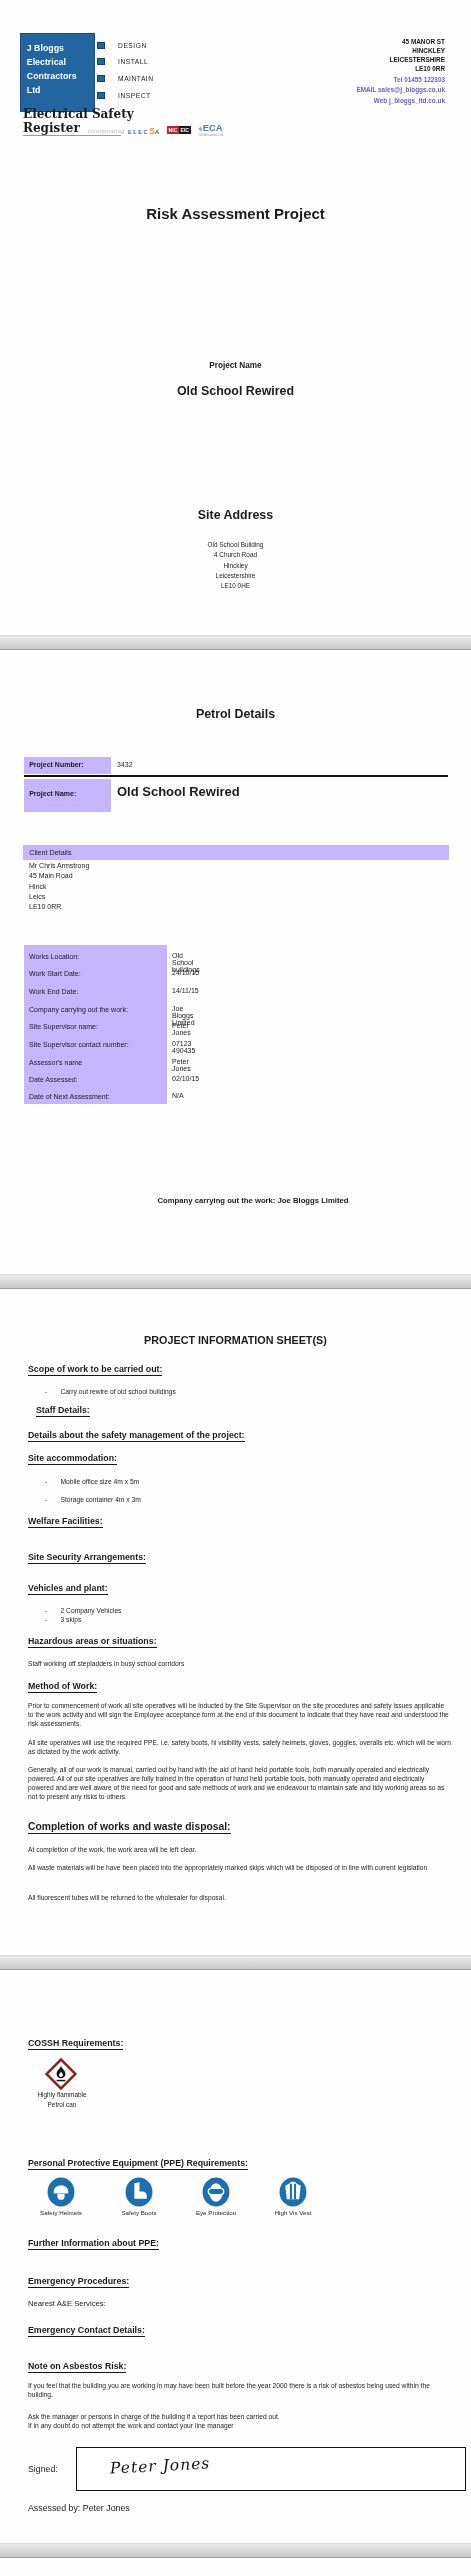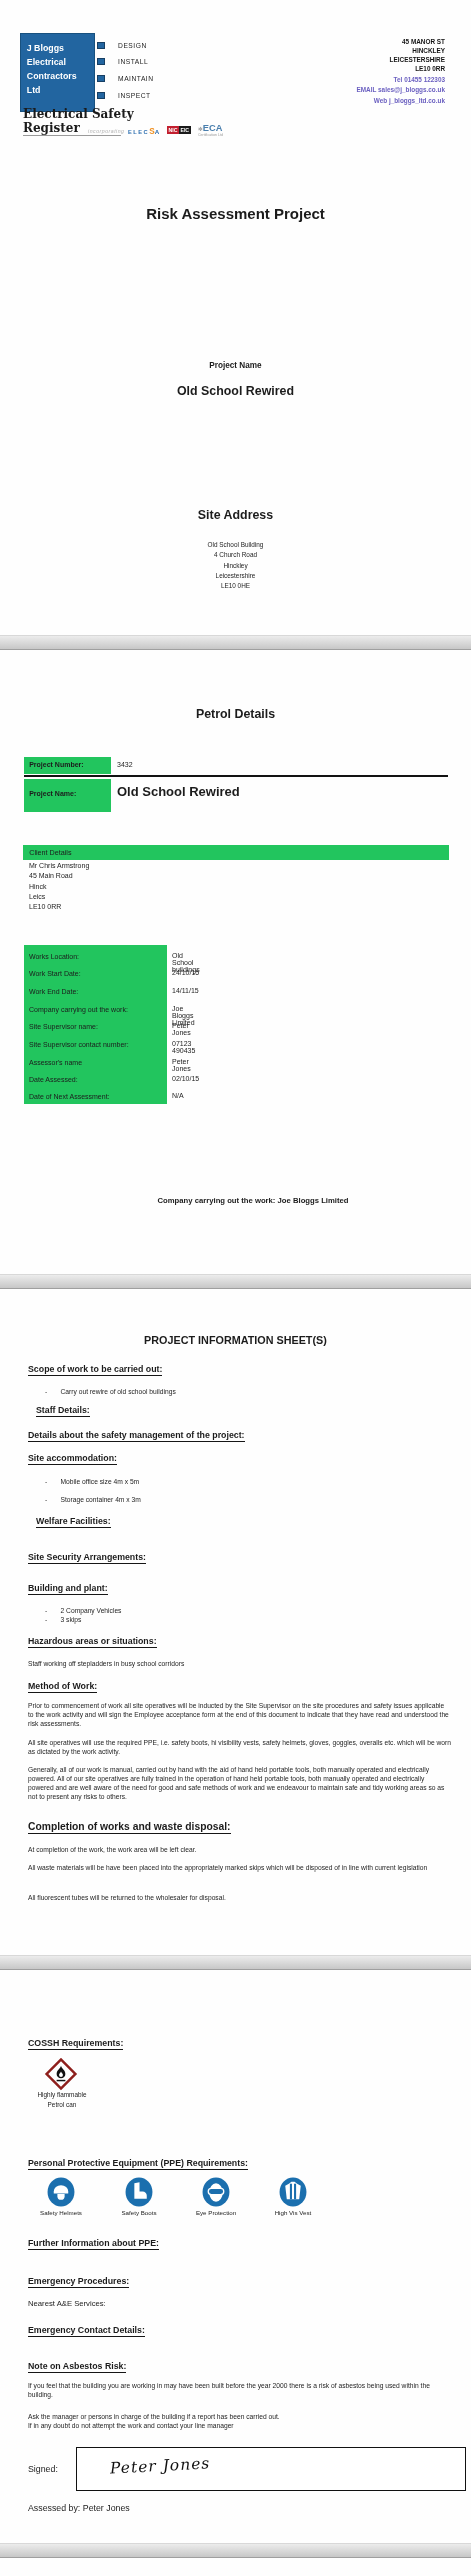--- a/index.html
+++ b/index.html
@@ -9,21 +9,21 @@
   .b{font-weight:bold;}
   .ctr{left:0;right:0;text-align:center;}
   .pre{white-space:pre-line;}
   .ul-h{font-weight:bold;border-bottom:1px solid #161616;display:inline-block;padding-bottom:0.5px;}
   .sec{font-size:8.8px;}
   .txt{font-size:6.7px;line-height:9px;color:#1d1d1d;}
   .bullet{font-size:6.7px;color:#1d1d1d;}
   .bullet .dash{display:inline-block;width:15.5px;}
   .pagebar{left:0;width:471px;height:13.4px;background:linear-gradient(#ececec,#c7c7c7);
            border-top:0.5px solid #d8d8d8;border-bottom:0.5px solid #9f9f9f;}
-  .graycell{background:#22c55e;}
+  .graycell{background:#c4b5fd;}
   
   .logo-box{left:19.6px;top:33px;width:67px;height:70px;background:#2265a0;border:0.5px solid #18517f;
             color:#fff;font-weight:bold;font-size:8.8px;line-height:14px;padding:7.2px 0 0 6.2px;}
   .svc-row{left:97px;height:7.2px;display:flex;align-items:center;gap:13.4px;}
   .svc-sq{width:5.7px;height:5.7px;background:#2265a0;border:0.5px solid #173f63;display:inline-block;}
   .svc-label{font-size:6.7px;color:#222;letter-spacing:0.5px;}
   .addr{right:26px;text-align:right;font-size:6.4px;font-weight:bold;color:#151515;line-height:9px;}
   .contact{right:26px;text-align:right;font-size:6.4px;font-weight:bold;line-height:10.3px;}
   .esr{left:23px;font-family:"DejaVu Serif","Liberation Serif",serif;font-weight:bold;
        font-size:12px;line-height:14.4px;color:#1b1b1b;}
@@ -147,23 +147,23 @@
 
   <div class="abs ctr b" style="top:1334px;font-size:10.8px;">PROJECT INFORMATION SHEET(S)</div>
 
   <div class="abs" style="left:28px;top:1364px;"><span class="ul-h sec">Scope of work to be carried out:</span></div>
   <div class="abs bullet" style="left:45px;top:1388px;"><span class="dash">-</span><span>Carry out rewire of old school buildings</span></div>
   <div class="abs" style="left:36px;top:1405px;"><span class="ul-h sec">Staff Details:</span></div>
   <div class="abs" style="left:28px;top:1430px;"><span class="ul-h sec">Details about the safety management of the project:</span></div>
   <div class="abs" style="left:28px;top:1453px;"><span class="ul-h sec">Site accommodation:</span></div>
   <div class="abs bullet" style="left:45px;top:1478px;"><span class="dash">-</span><span>Mobile office  size 4m x 5m</span></div>
   <div class="abs bullet" style="left:45px;top:1496px;"><span class="dash">-</span><span>Storage container 4m x 3m</span></div>
-  <div class="abs" style="left:28px;top:1516px;margin-left:8px;"><span class="ul-h sec">Welfare Facilities:</span></div>
+  <div class="abs" style="left:28px;top:1516px;"><span class="ul-h sec">Welfare Facilities:</span></div>
   <div class="abs" style="left:28px;top:1552px;"><span class="ul-h sec">Site Security Arrangements:</span></div>
-  <div class="abs" style="left:28px;top:1583px;"><span class="ul-h sec">Building and plant:</span></div>
+  <div class="abs" style="left:28px;top:1583px;"><span class="ul-h sec">Vehicles and plant:</span></div>
   <div class="abs bullet" style="left:45px;top:1607px;"><span class="dash">-</span><span>2 Company Vehicles</span></div>
   <div class="abs bullet" style="left:45px;top:1616px;"><span class="dash">-</span><span>3 skips</span></div>
   <div class="abs" style="left:28px;top:1636px;"><span class="ul-h sec">Hazardous areas or situations:</span></div>
   <div class="abs txt" style="left:28px;top:1659px;width:422px;">Staff working off stepladders in busy school corridors</div>
   <div class="abs" style="left:28px;top:1681px;"><span class="ul-h sec">Method of Work:</span></div>
   <div class="abs txt" style="left:28px;top:1701px;width:423px;">Prior to commencement of work all site operatives will be inducted by the Site Supervisor  on the site procedures and safety issues applicable to the work activity and will sign the Employee acceptance form at the end of this document to indicate that they have read and understood the risk assessments.</div>
   <div class="abs txt" style="left:28px;top:1738px;width:423px;">All site operatives will use the required PPE, i.e. safety boots, hi visibility vests, safety helmets, gloves, goggles, overalls etc. which will be worn as dictated by the work activity.</div>
   <div class="abs txt" style="left:28px;top:1765px;width:423px;">Generally, all of our work is manual, carried out by hand with the aid of hand held portable tools, both manually operated and electrically powered.  All of our site operatives are fully trained in the operation of hand held portable tools, both manually operated and electrically powered and are well aware of the need for good and safe methods of work and we endeavour to maintain safe and tidy working areas so as not to present any risks to others.</div>
   <div class="abs" style="left:28px;top:1821px;"><span class="ul-h" style="font-size:10.3px;">Completion of works and waste disposal:</span></div>
   <div class="abs txt" style="left:28px;top:1845px;width:423px;">At completion of the work, the work area will be left clear.</div>

